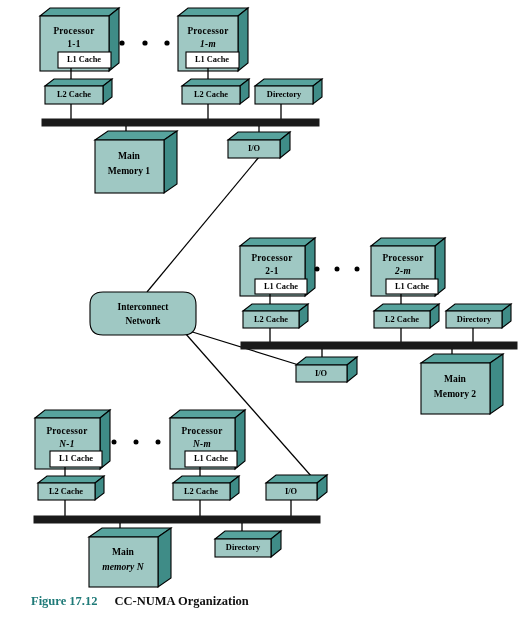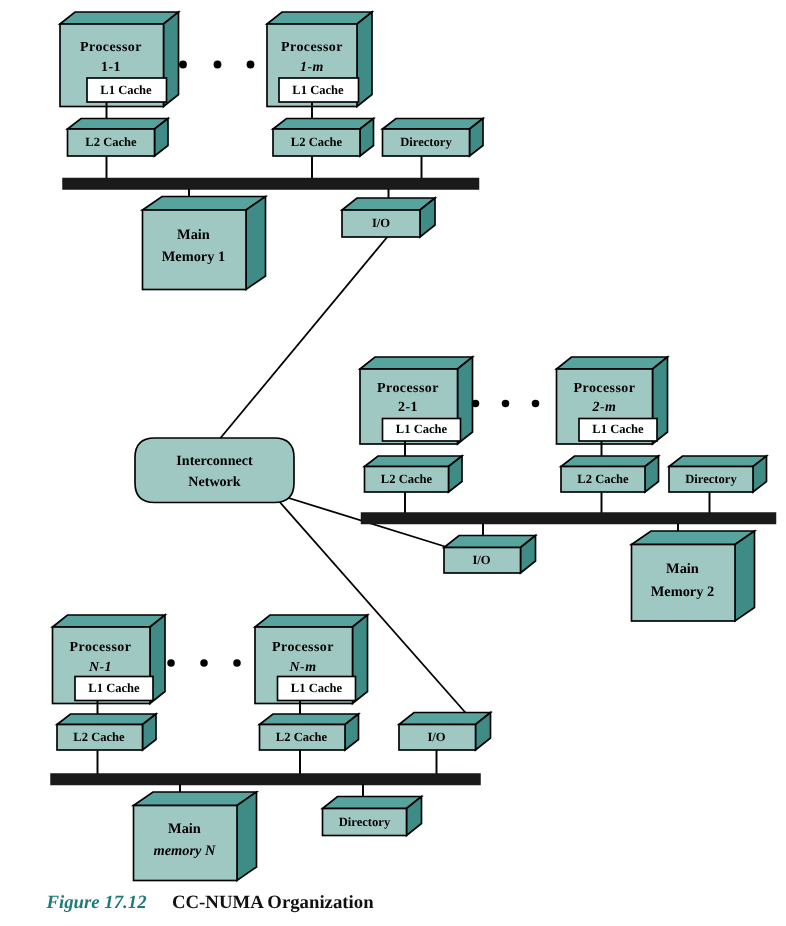--- a/index.html
+++ b/index.html
@@ -45,21 +45,21 @@
   .lbl-ital  { font-style: italic; }
   .caption-wrap {
     position: absolute;
     left: 31px;
     top: 594px;
     font-family: "Liberation Serif", serif;
     font-size: 12.5px;
     font-weight: bold;
     white-space: nowrap;
   }
-  .caption-num { color: #1f7a78; font-style: italic; }
+  .caption-num { color: #1f7a78; }
   .caption-txt { color: #111111; font-weight: bold; padding-left: 17px; }
 </style>
 </head>
 <body>
 
 <div id="figure-root">
 
 <svg id="diagram" viewBox="0 0 524 617" xmlns="http://www.w3.org/2000/svg">
 
   <g>

